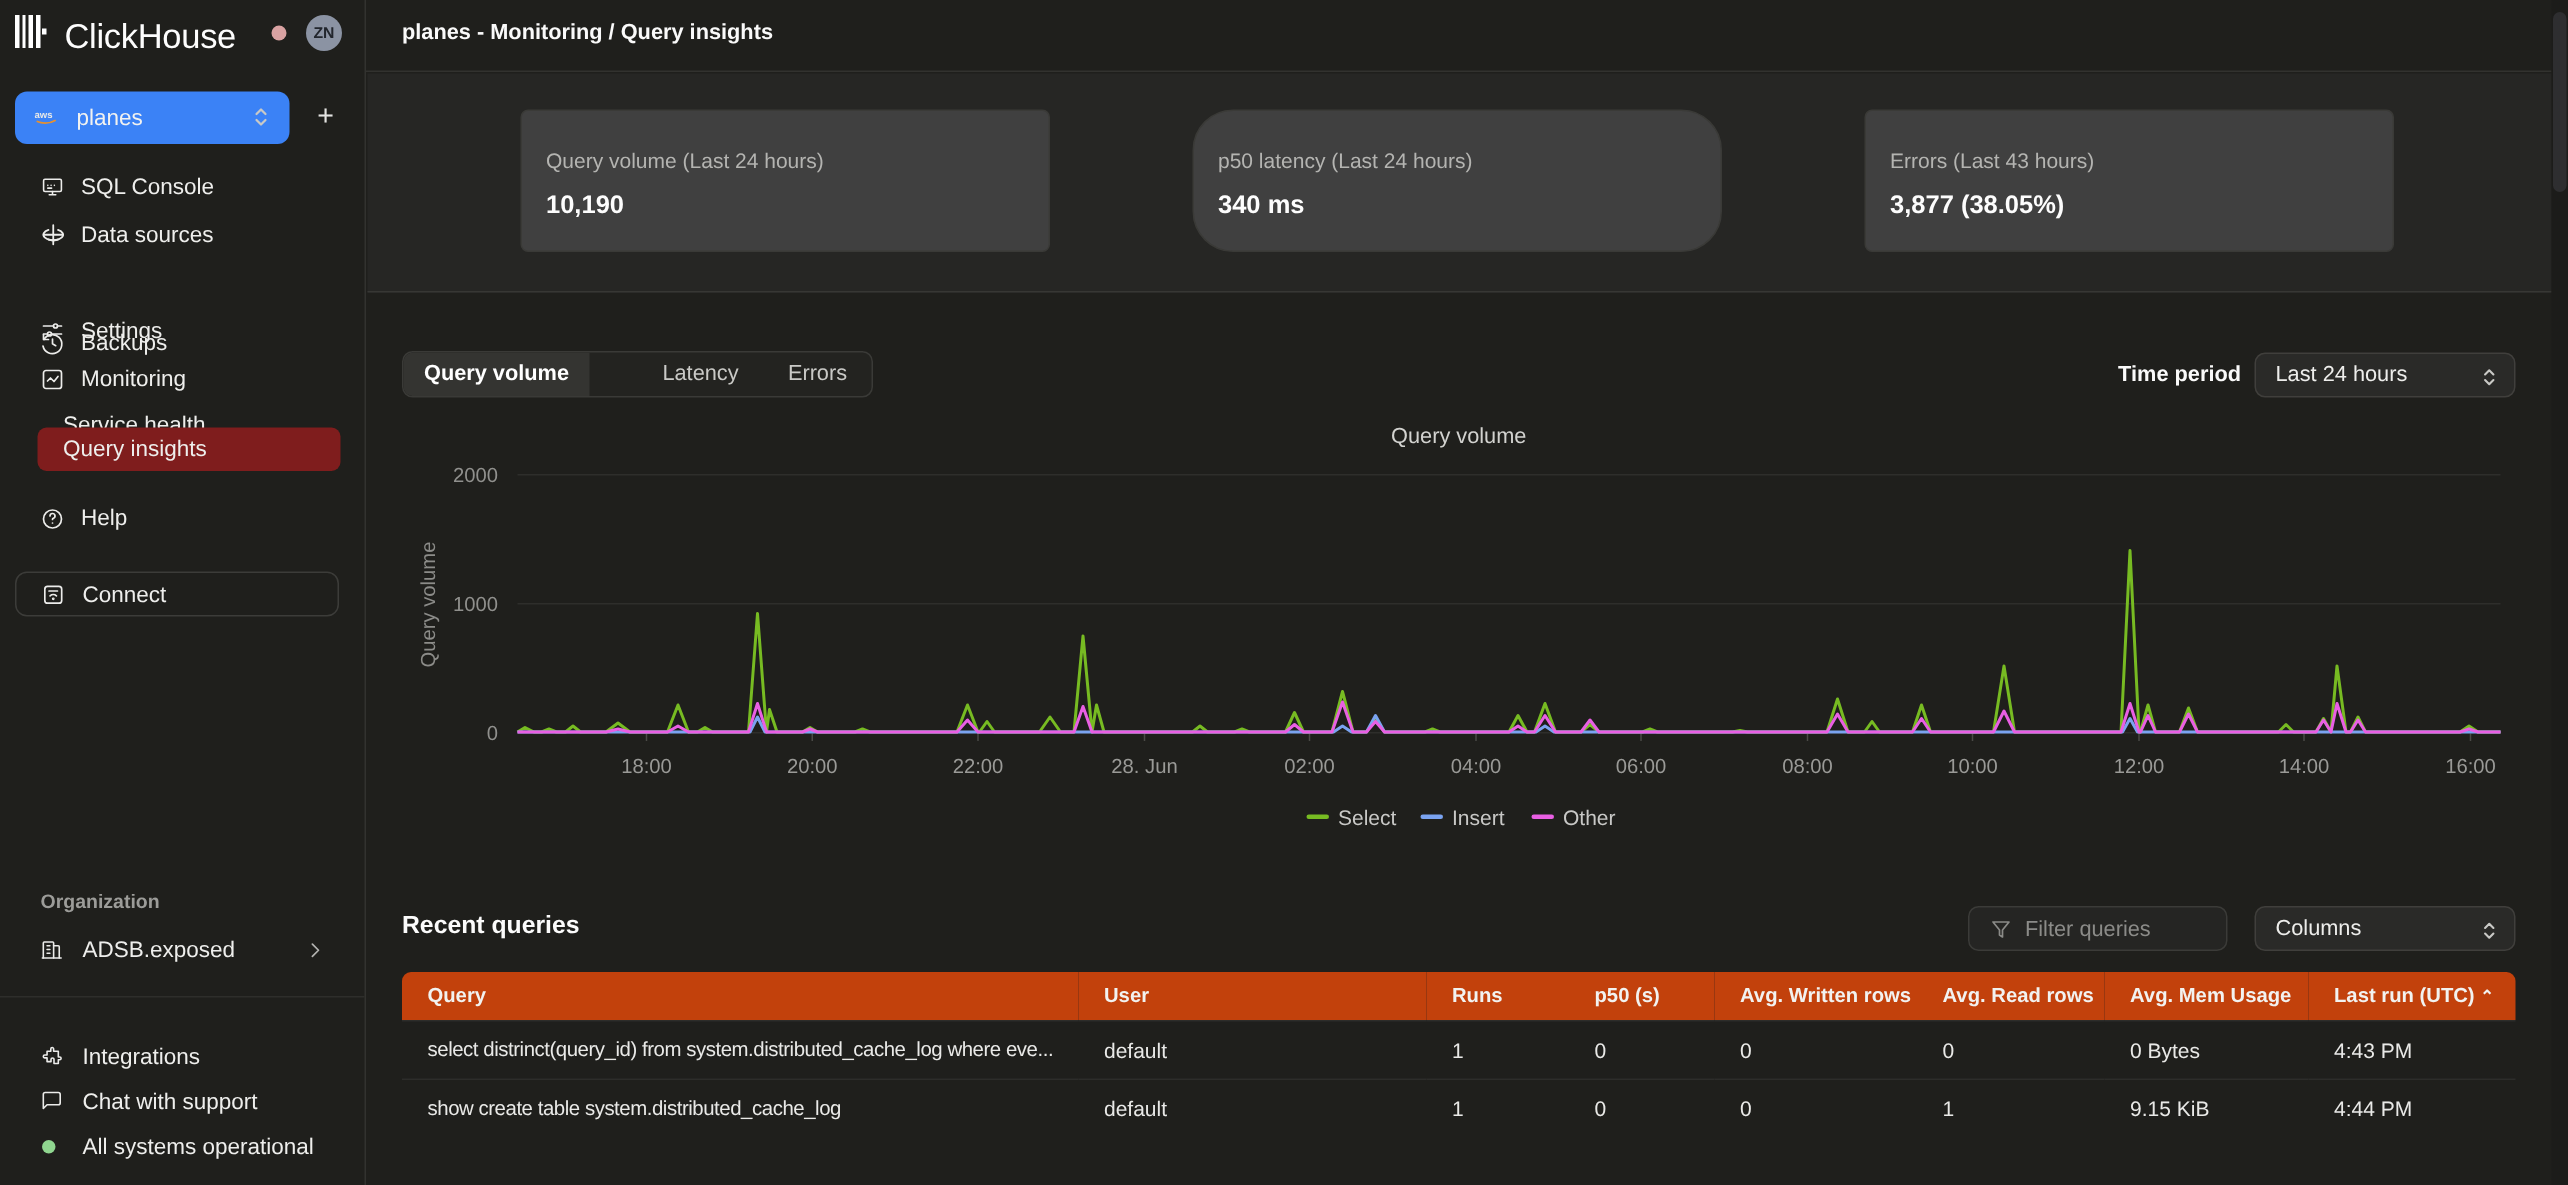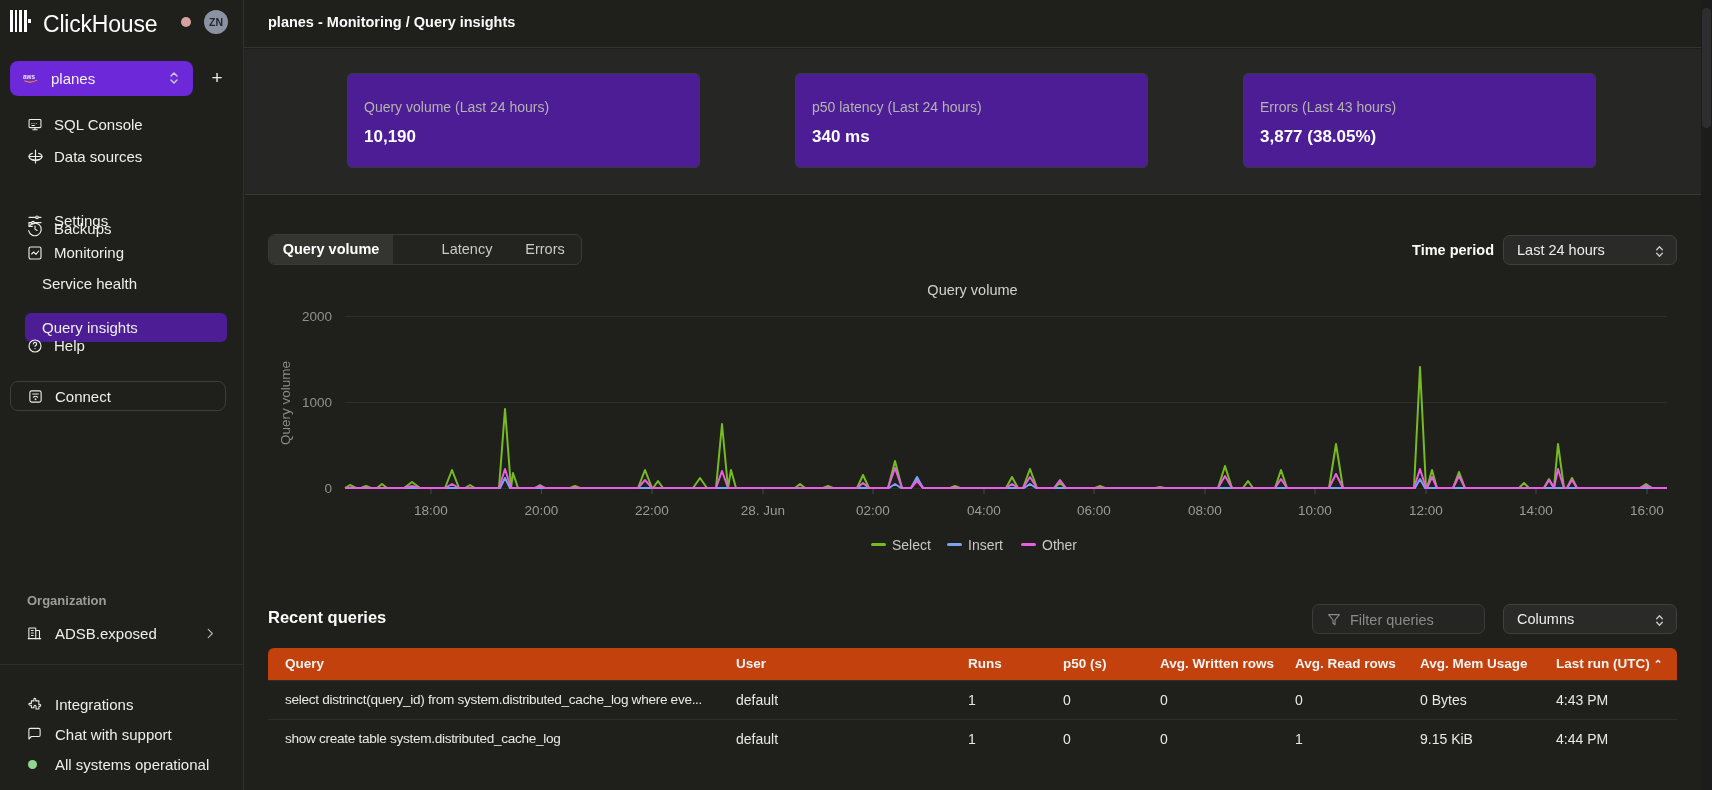--- a/index.html
+++ b/index.html
@@ -8,21 +8,21 @@
 .abs { position:absolute; }
 
 
 #sidebar { position:absolute; left:0; top:0; width:244px; height:790px; background:#1f1f1c; border-right:1px solid #32322f; }
 .logo-bars { position:absolute; left:10px; top:10px; width:24px; height:22px; }
 .logo-bars span { position:absolute; top:0; width:2.8px; height:22px; background:#fff; }
 .logo-bars i { position:absolute; width:2.8px; height:4.5px; background:#fff; left:18.4px; top:8.8px; }
 .brand { position:absolute; left:43px; top:11px; font-size:23px; letter-spacing:-0.2px; color:#fdfdfd; }
 .pinkdot { position:absolute; left:181px; top:17px; width:10px; height:10px; border-radius:50%; background:#d9a2a2; }
 .avatar { position:absolute; left:204px; top:10px; width:24px; height:24px; border-radius:50%; background:#8b93a3; color:#22262d; font-size:10.5px; font-weight:bold; display:flex; align-items:center; justify-content:center; }
-.svc { position:absolute; left:10px; top:61px; width:183px; height:35px; background:#6d28d9; border-radius:8px; }
+.svc { position:absolute; left:10px; top:61px; width:183px; height:35px; background:#3b82f6; border-radius:8px; }
 .svc .aws { position:absolute; left:13px; top:10px; }
 .svc .name { position:absolute; left:41px; top:9px; font-size:15px; color:#f2f2f0; }
 .svc .chev { position:absolute; right:12px; top:8px; color:#c7c7c4; }
 .plusbtn { position:absolute; left:205px; top:64px; width:24px; height:28px; color:#e4e4e2; font-size:19px; font-weight:400; text-align:center; line-height:27px; }
 .nav { position:absolute; left:0; top:108px; width:244px; }
 .nav .item { position:absolute; left:25px; width:202px; height:29px; display:flex; align-items:center; border-radius:6px; }
 .nav .item svg { position:absolute; left:2px; }
 .nav .item .lbl { position:absolute; left:29px; font-size:15px; color:#eeeeec; }
 .nav .item .lbl2 { position:absolute; left:17px; font-size:15px; color:#eeeeec; }
 .connect { position:absolute; left:10px; top:381px; width:216px; height:30px; border:1px solid #3c3c39; border-radius:8px; }
@@ -32,21 +32,21 @@
 .sideitem { position:absolute; left:27px; width:200px; height:20px; }
 .sideitem svg { position:absolute; left:0; top:1px; }
 .sideitem .lbl { position:absolute; left:28px; top:1px; font-size:15px; color:#eeeeec; }
 .divider { position:absolute; left:0px; top:664px; width:243px; height:1px; background:#2e2e2b; }
 
 
 #main { position:absolute; left:244px; top:0; width:1457px; height:722px; }
 #topbar { position:absolute; left:0; top:0; width:1457px; height:48px; border-bottom:1px solid #32322f; }
 #topbar .t { position:absolute; left:24px; top:14px; font-size:14.5px; font-weight:bold; color:#fafafa; }
 #band { position:absolute; left:1px; top:49px; width:1456px; height:146px; background:#262624; border-bottom:1px solid #373734; }
-.card { position:absolute; top:24px; width:353px; height:95px; background:#4c1d95; border:1px solid #3a3a37; border-radius:5px; }
+.card { position:absolute; top:24px; width:353px; height:95px; background:#404040; border:1px solid #3a3a37; border-radius:5px; }
 .card .lab { position:absolute; left:16px; top:25px; font-size:14px; color:#b4b4b1; }
 .card .val { position:absolute; left:16px; top:53px; font-size:17px; font-weight:bold; color:#fdfdfd;text-align:center; }
 
 
 #tabs { position:absolute; left:24px; top:234px; height:31px; border:1px solid #3a3a37; border-radius:7px; background:#232320; display:flex; overflow:hidden; }
 #tabs .tab { height:29px; line-height:29px; font-size:14.5px; color:#c9c9c6; text-align:center; }
 #tabs .tab.on { background:#343431; color:#fff; font-weight:bold; border-radius:6px 0 0 6px; }
 .selbox { position:absolute; height:30px; background:#2a2a28; border:1px solid #403f3c; border-radius:7px; font-size:14.5px; color:#ededeb; }
 .selbox .txt { position:absolute; left:13px; top:6px; }
 .selbox .ud { position:absolute; right:10px; top:7px; }
@@ -130,21 +130,21 @@
     <div class="item" style="top:130px;">
       <svg width="16" height="16" viewBox="0 0 24 24" fill="none" stroke="#ececea" stroke-width="1.7" stroke-linecap="round" stroke-linejoin="round">
           <rect x="3" y="3" width="18" height="18" rx="2.5"></rect>
           <path d="M7 13.5 l3 -3 3.5 3.5 4 -5"></path>
         </svg>
       <span class="lbl">Monitoring</span>
     </div>
     <div class="item" style="top:161px;">
       <span class="lbl2">Service health</span>
     </div>
-    <div class="item" style="top:205px; background:#4c1d95;">
+    <div class="item" style="top:177px; background:#7f1d1d;">
       <span class="lbl2">Query insights</span>
     </div>
     <div class="item" style="top:223px;">
       <svg width="16" height="16" viewBox="0 0 24 24" fill="none" stroke="#ececea" stroke-width="1.7" stroke-linecap="round" stroke-linejoin="round">
           <circle cx="12" cy="12" r="9"></circle>
           <path d="M9.5 9 a2.5 2.5 0 1 1 3.2 2.4 c-.6.2-.7.6-.7 1.1"></path>
           <path d="M12 16 h.01"></path>
         </svg>
       <span class="lbl">Help</span>
     </div>
@@ -192,21 +192,21 @@
 
 <div id="main">
   <div id="topbar">
       <div class="t">planes - Monitoring / Query insights</div>
     </div>
   <div id="band">
     <div class="card" style="left:102px;">
         <div class="lab">Query volume (Last 24 hours)</div>
         <div class="val">10,190</div>
       </div>
-    <div class="card" style="left:550px;">
+    <div class="card" style="left:550px;border-radius:27px;">
         <div class="lab">p50 latency (Last 24 hours)</div>
         <div class="val">340 ms</div>
       </div>
     <div class="card" style="left:998px;">
         <div class="lab">Errors (Last 43 hours)</div>
         <div class="val">3,877 (38.05%)</div>
       </div>
   </div>
 
   <div id="tabs">

